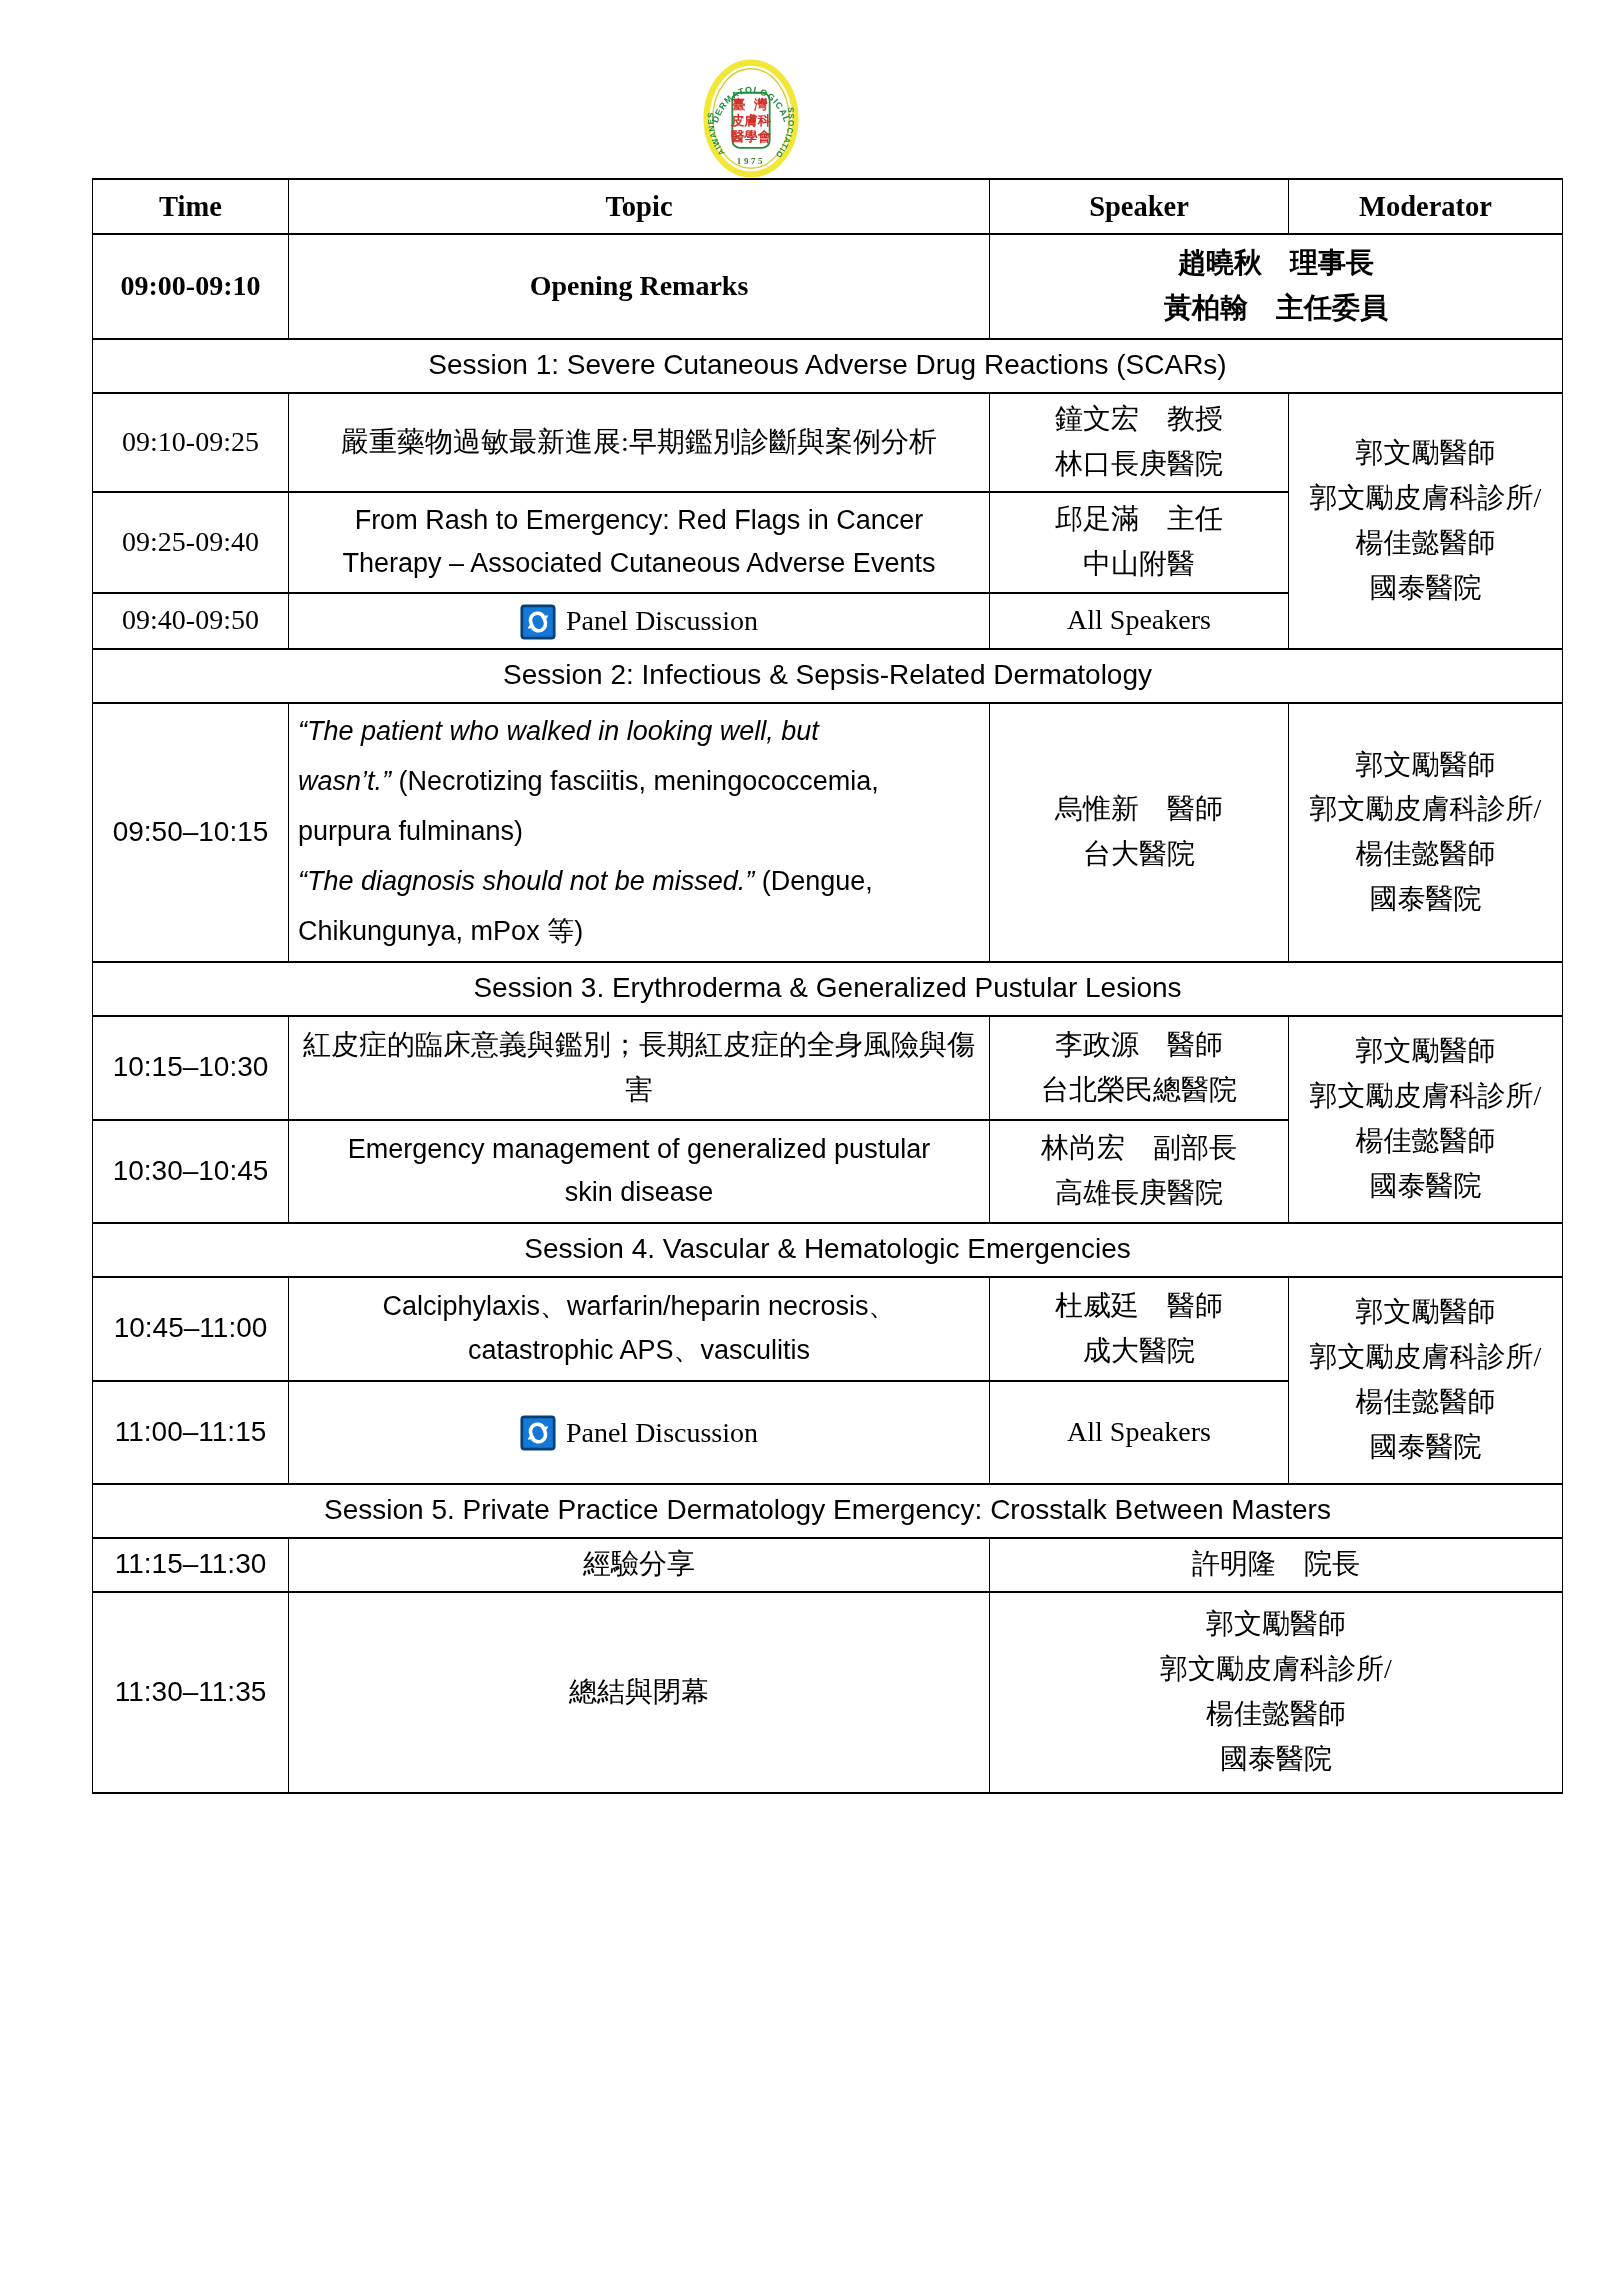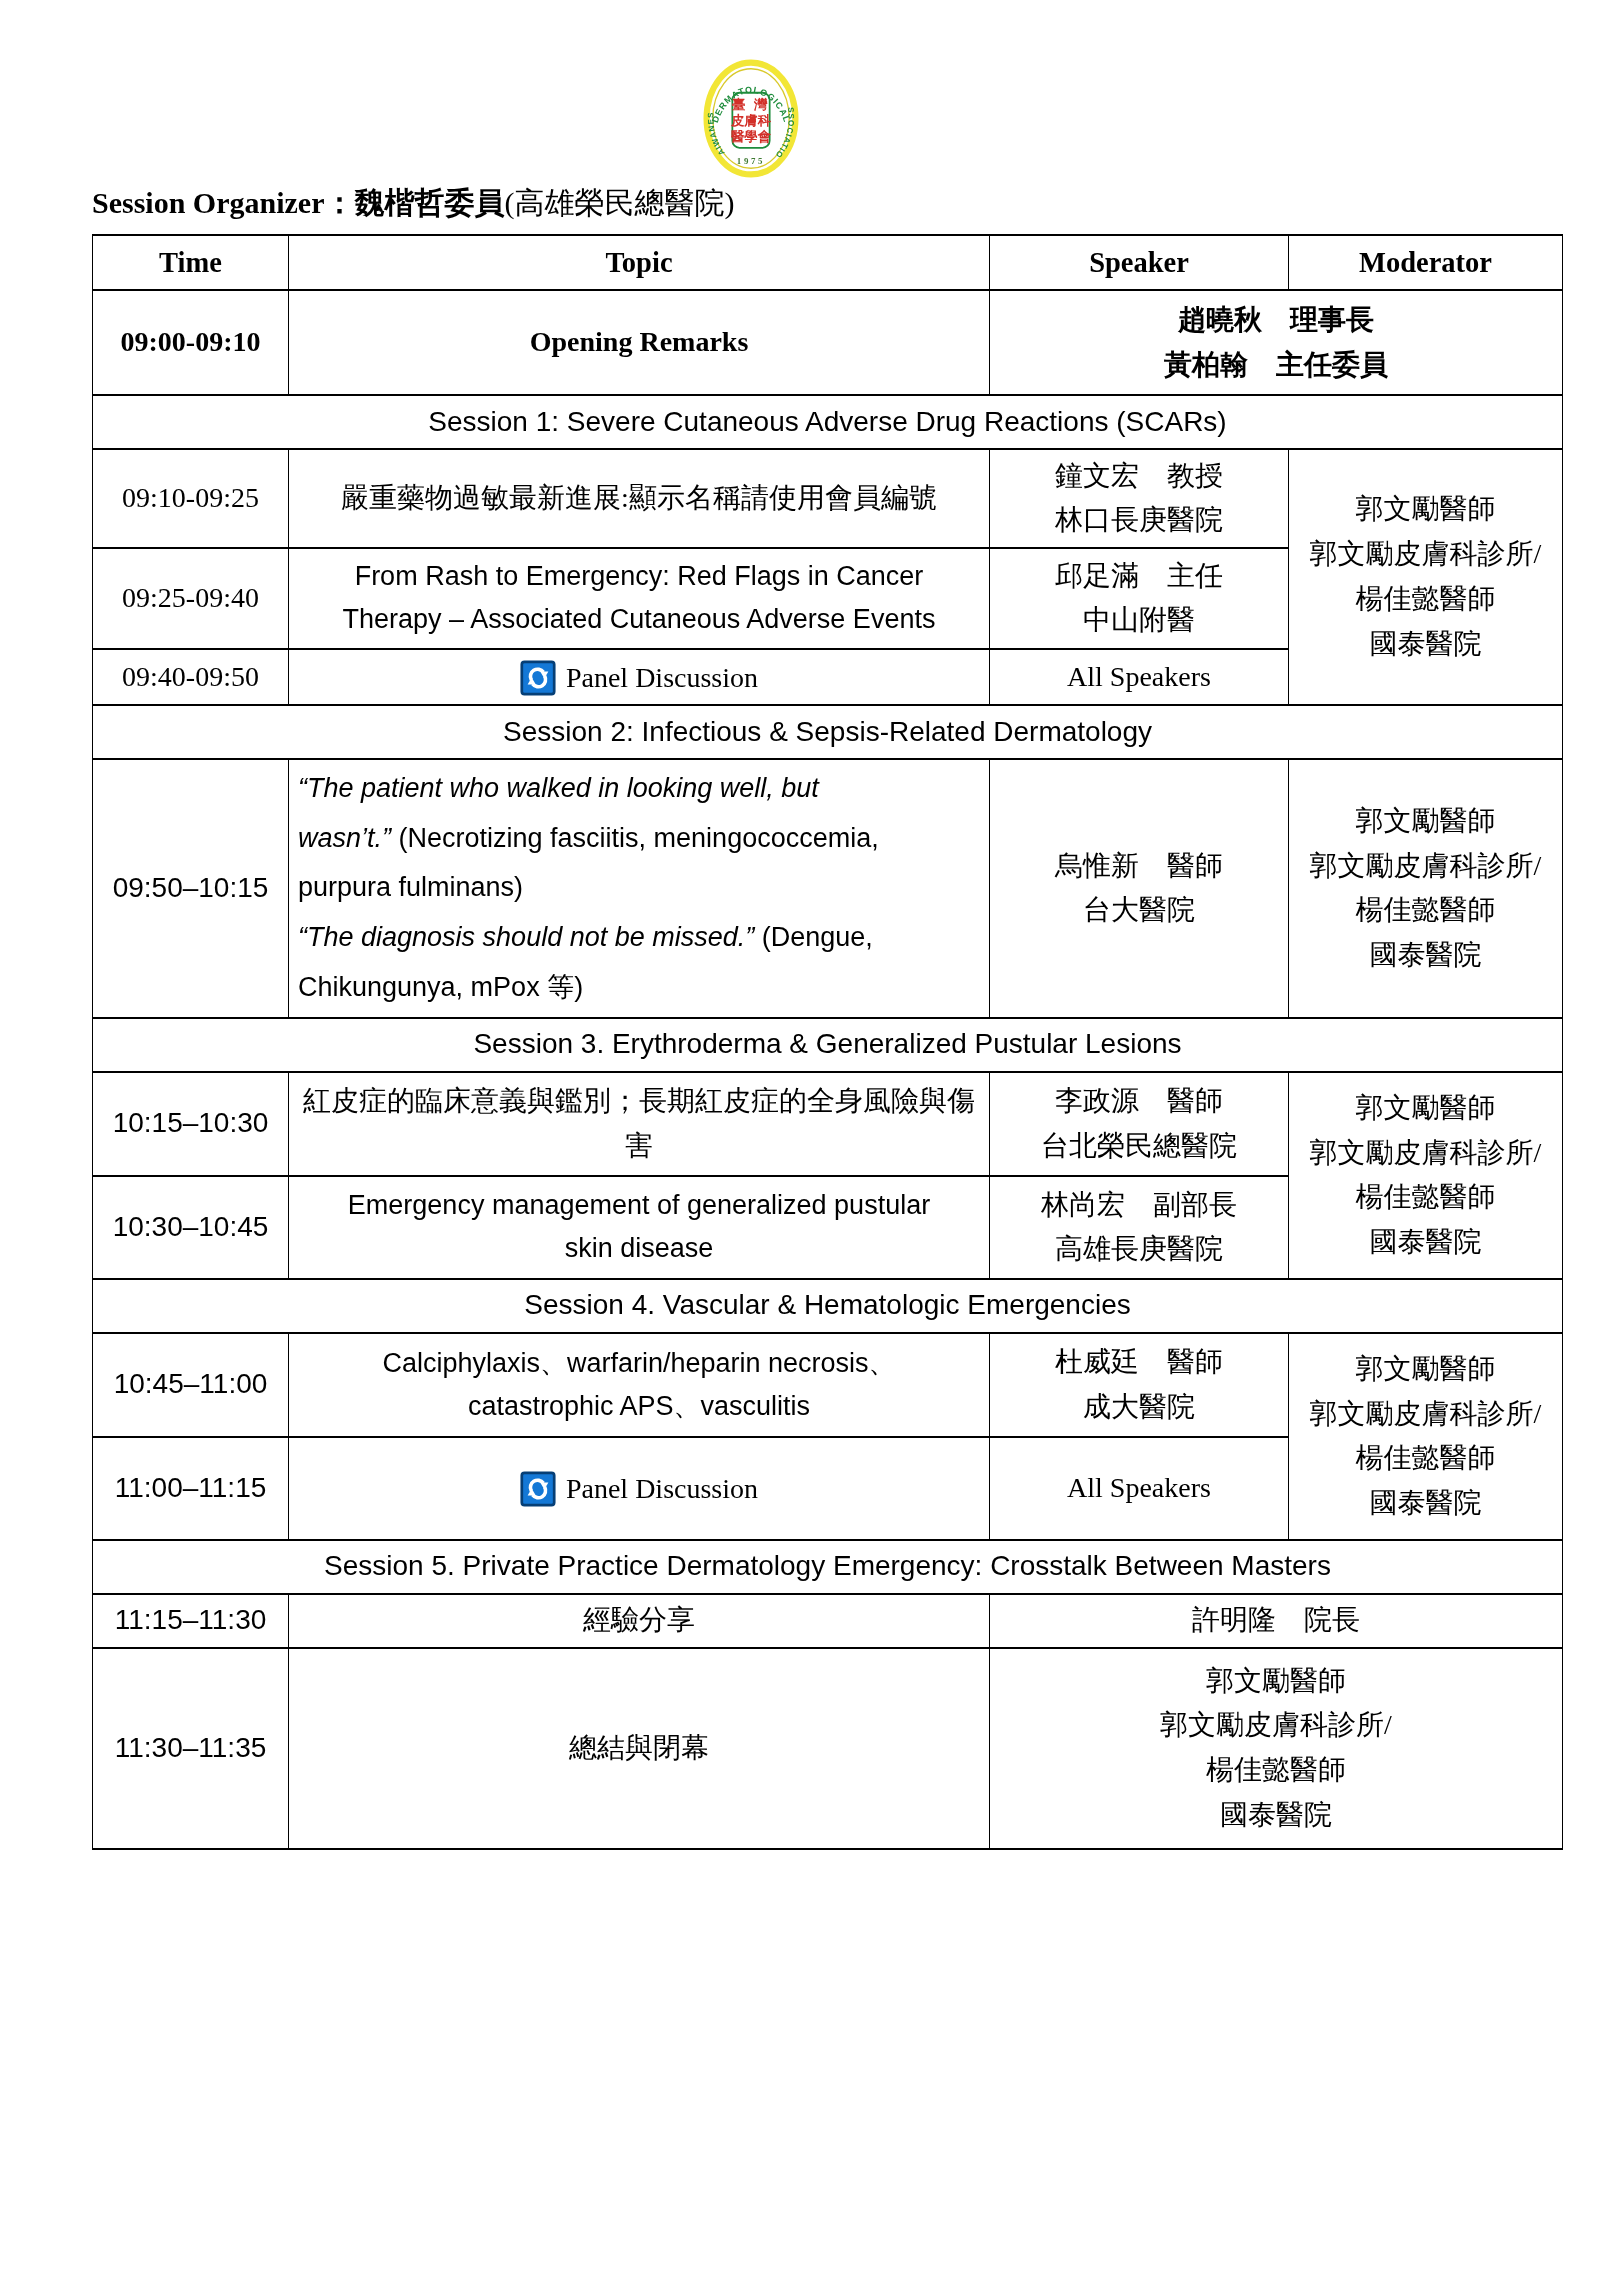--- a/index.html
+++ b/index.html
@@ -95,21 +95,20 @@
         <textPath href="#sealArcRight" startOffset="50%" text-anchor="middle">ASSOCIATION</textPath>
       </text>
       <text x="54" y="56" text-anchor="middle" font-size="15" font-weight="bold" letter-spacing="3" fill="#d23029">臺 灣</text>
       <text x="54" y="74" text-anchor="middle" font-size="15" font-weight="bold" fill="#d23029">皮膚科</text>
       <text x="54" y="92" text-anchor="middle" font-size="15" font-weight="bold" fill="#d23029">醫學會</text>
       <text x="54" y="118" text-anchor="middle" font-size="10" font-weight="bold" letter-spacing="3" fill="#3f7a33">1975</text>
     </svg>
   </div>
 
 
-  <p class="org-line"><span class="bold">Session Organizer：</span><span class="bold">魏楷哲委員</span><span>(高雄榮民總醫院)</span></p>
 
   <table class="schedule">
     <colgroup>
       <col style="width:196px">
         <col style="width:701px">
         <col style="width:299px">
         <col style="width:274px">
     </colgroup>
 
     <tbody>
@@ -126,21 +125,21 @@
       <td colspan="2" class="lines">趙曉秋　理事長
 黃柏翰　主任委員</td>
     </tr>
 
     <tr class="h-bar session-bar">
       <td colspan="4" class="sans">Session 1: Severe Cutaneous Adverse Drug Reactions (SCARs)</td>
     </tr>
 
     <tr class="h-r1">
       <td>09:10-09:25</td>
-      <td>嚴重藥物過敏最新進展:顯示名稱請使用會員編號</td>
+      <td>嚴重藥物過敏最新進展:早期鑑別診斷與案例分析</td>
       <td class="lines">鐘文宏　教授
 林口長庚醫院</td>
       <td rowspan="3" class="mod-lines">郭文勵醫師
 郭文勵皮膚科診所/
 楊佳懿醫師
 國泰醫院</td>
     </tr>
     <tr class="h-r2">
       <td>09:25-09:40</td>
       <td class="sans lines" style="font-size:27px">From Rash to Emergency: Red Flags in Cancer

